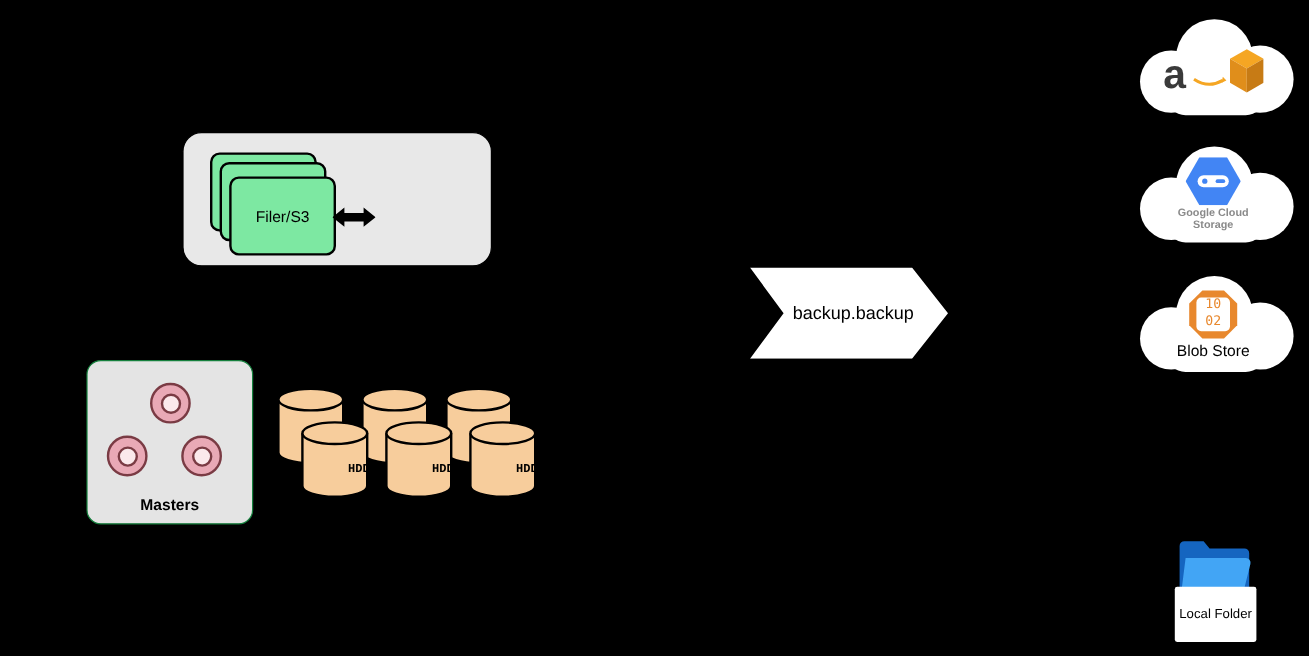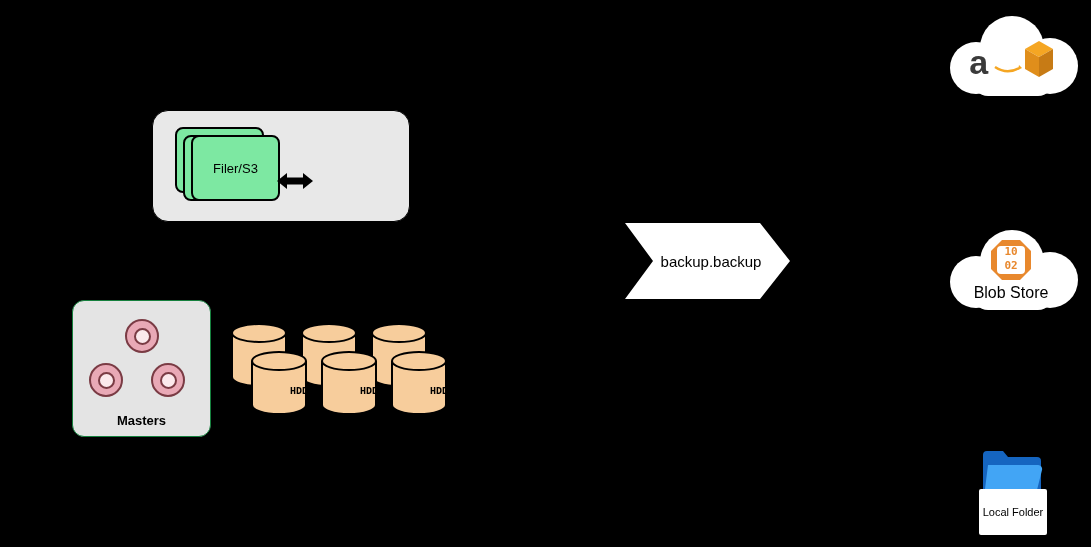--- a/index.html
+++ b/index.html
@@ -11,21 +11,21 @@
   .filer-group{
     position:absolute;left:152px;top:110px;width:256px;height:110px;
     background:#e8e8e8;border:1px solid #000;border-radius:16px;
   }
   .filer-card{
     position:absolute;width:85px;height:62px;background:#7de8a2;
     border:2px solid #000;border-radius:8px;
   }
   .filer-card.c1{left:22px;top:16px;}
   .filer-card.c2{left:30px;top:24px;}
-  .filer-card.c3{left:38px;top:24px;display:flex;align-items:center;justify-content:center;}
+  .filer-card.c3{left:38px;top:36px;display:flex;align-items:center;justify-content:center;}
   .filer-label{font-size:13px;color:#000;}
   .sync-arrow{position:absolute;left:124px;top:60px;}
   .store-cyl{position:absolute;left:156px;top:13px;width:62px;height:92px;}
   .store-label{
     position:absolute;left:0;top:26px;width:62px;text-align:center;
     font-weight:bold;font-size:12px;line-height:1.2;white-space:pre-line;
   }
   
   .masters-box{
     position:absolute;left:72px;top:300px;width:137px;height:135px;
@@ -63,28 +63,28 @@
     display:flex;align-items:center;justify-content:center;font-size:15px;
   }
   
   .cloud{position:absolute;left:936px;width:150px;height:96px;}
   .cloud.aws{top:8px;} .cloud.gcs{top:114px;} .cloud.blob{top:222px;} .cloud.bbz{top:330px;}
   .cloud-shape{position:absolute;left:0;top:0;}
   .cloud-content{
     position:absolute;left:0;top:0;width:150px;height:96px;
     display:flex;flex-direction:column;align-items:center;justify-content:center;
   }
-  .cloud-label{font-size:16px;color:#000;text-align:center;line-height:1.1;margin-top:2px;}
+  .cloud-label{font-size:13px;color:#000;text-align:center;line-height:1.1;margin-top:2px;}
   .cloud-label.gray{font-size:9px;font-weight:bold;color:#8a8a8a;white-space:pre-line;}
   .aws-logo{display:flex;align-items:flex-end;gap:2px;margin-top:6px;}
   .aws-a{font-weight:bold;font-size:34px;line-height:0.8;color:#3a3a3a;}
   .blob-icon-wrap{position:relative;width:44px;height:44px;}
   .blob-bits{
     position:absolute;left:0;top:7px;width:44px;text-align:center;
-    font-family:"DejaVu Sans Mono",monospace;font-weight:bold;font-size:11px;
+    font-family:"DejaVu Sans Mono",monospace;font-weight:normal;font-size:11px;
     line-height:14px;color:#e8882d;
   }
   
   .local-folder{position:absolute;left:980px;top:446px;width:64px;height:52px;}
   .local-label{
     position:absolute;left:948px;top:502px;width:130px;text-align:center;
   }
   .local-label span{
     background:#fff;color:#000;font-size:11px;padding:17px 4px;border-radius:2px;
   }
@@ -181,20 +181,40 @@
         </div>
         <svg width="28" height="38" viewBox="0 0 28 38">
           <polygon points="0,9 14,1 28,9 14,17" fill="#f5a623"></polygon>
           <polygon points="0,9 14,17 14,37 0,29" fill="#e08e1b"></polygon>
           <polygon points="28,9 14,17 14,37 28,29" fill="#c77b15"></polygon>
         </svg>
       </div>
     </div>
   </div>
 
+  <div class="cloud gcs">
+    <svg class="cloud-shape" width="150" height="96" viewBox="0 0 150 96">
+      <g fill="#fff">
+        <circle cx="40" cy="60" r="26"></circle>
+          <circle cx="76" cy="40" r="32"></circle>
+        <circle cx="114" cy="58" r="28"></circle>
+          <rect x="36" y="56" width="82" height="32" rx="16"></rect>
+      </g>
+    </svg>
+    <div class="cloud-content">
+      <svg width="46" height="40" viewBox="0 0 46 40">
+        <polygon points="11.5,0 34.5,0 46,20 34.5,40 11.5,40 0,20" fill="#4285f4"></polygon>
+        <rect x="10" y="15" width="26" height="10" rx="5" fill="#fff"></rect>
+        <circle cx="16" cy="20" r="2.2" fill="#4285f4"></circle>
+        <rect x="25" y="18.4" width="8" height="3.2" rx="1.6" fill="#4285f4"></rect>
+      </svg>
+      <div class="cloud-label gray">Google Cloud
+Storage</div>
+    </div>
+  </div>
 
   <div class="cloud blob">
     <svg class="cloud-shape" width="150" height="96" viewBox="0 0 150 96">
       <g fill="#fff">
         <circle cx="40" cy="60" r="26"></circle>
           <circle cx="76" cy="40" r="32"></circle>
         <circle cx="114" cy="58" r="28"></circle>
           <rect x="36" y="56" width="82" height="32" rx="16"></rect>
       </g>
     </svg>

